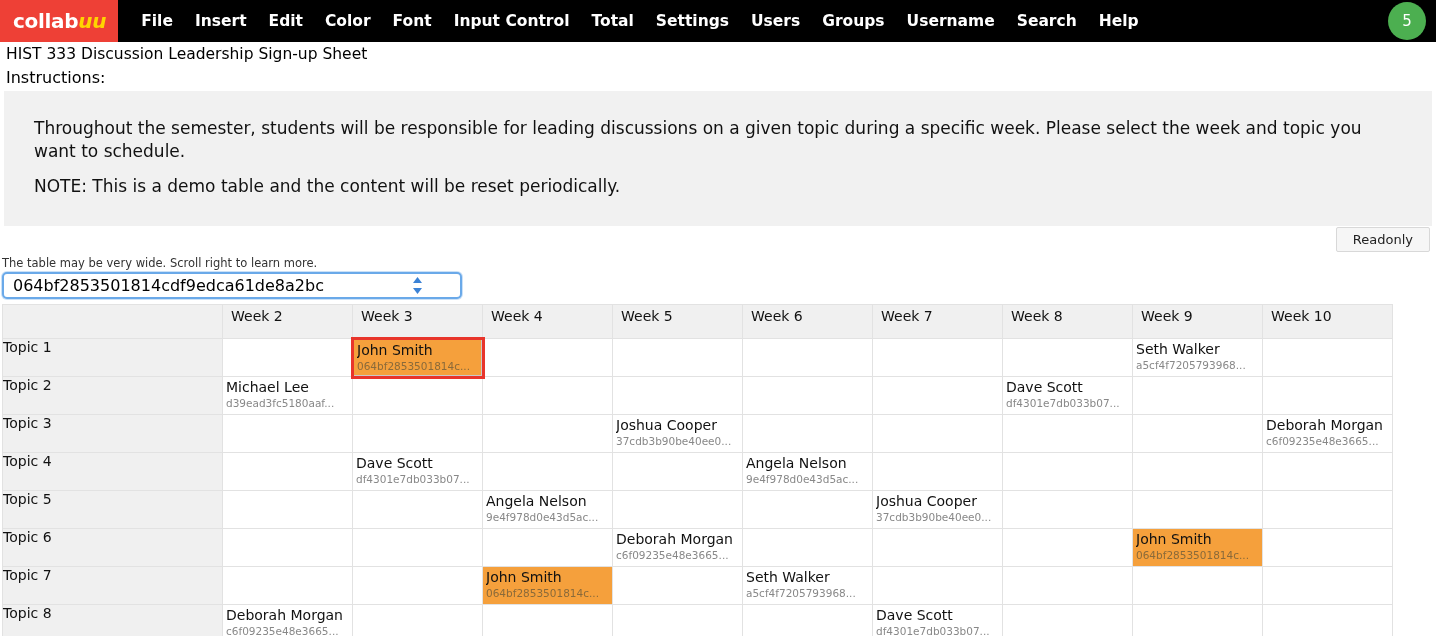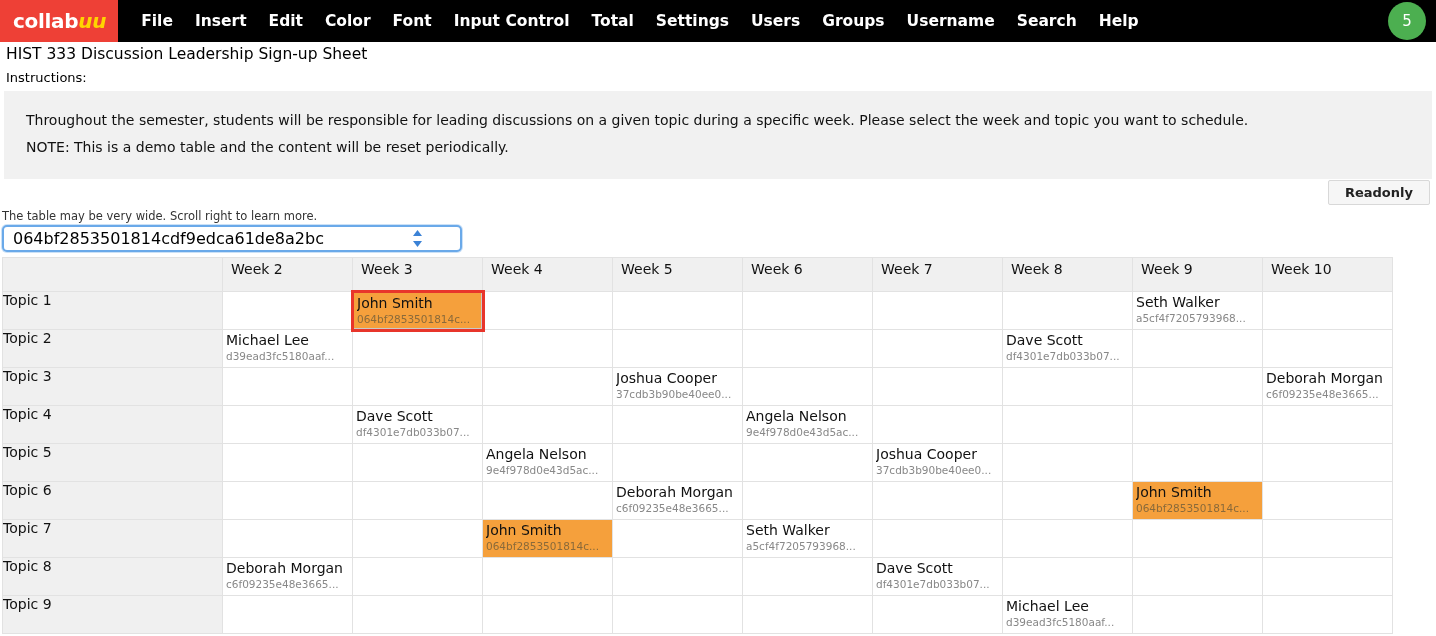--- a/index.html
+++ b/index.html
@@ -80,35 +80,35 @@
     padding-left: 2px;
     line-height: 21px;
   }
   .sheet-title {
     font-size: 15.5px;
     color: #000;
     padding-left: 2px;
     line-height: 24px;
   }
   .instructions-label {
-    font-size: 13px;
+    font-size: 16px;
     color: #000;
     padding-left: 2px;
     line-height: 20px;
     padding-top: 2px;
   }
   .instructions-box {
     margin: 3px 4px 0 4px;
     background: #f1f1f1;
     padding: 14px 18px 16px 18px;
     min-height: 70px;
   }
   .instructions-box p {
-    margin: 4px;
-    font-size: 14px;
+    margin: 12px;
+    font-size: 17px;
     line-height: 23px;
     color: #111;
   }
 
   
   .readonly-row {
     position: relative;
     height: 30px;
   }
   .readonly-btn {
@@ -116,21 +116,20 @@
     right: 6px;
     top: 1px;
     background: #f6f6f6;
     border: 1px solid #d8d8d8;
     border-radius: 2px;
     font-size: 13px;
     color: #222;
     padding: 4px 16px;
     font-family: "DejaVu Sans", "Liberation Sans", sans-serif;
     cursor: pointer;
-    font-weight: bold;
   }
 
   
   .scroll-hint {
     font-size: 11.5px;
     color: #333;
     padding-left: 2px;
     line-height: 14px;
   }
   .select-wrap {

